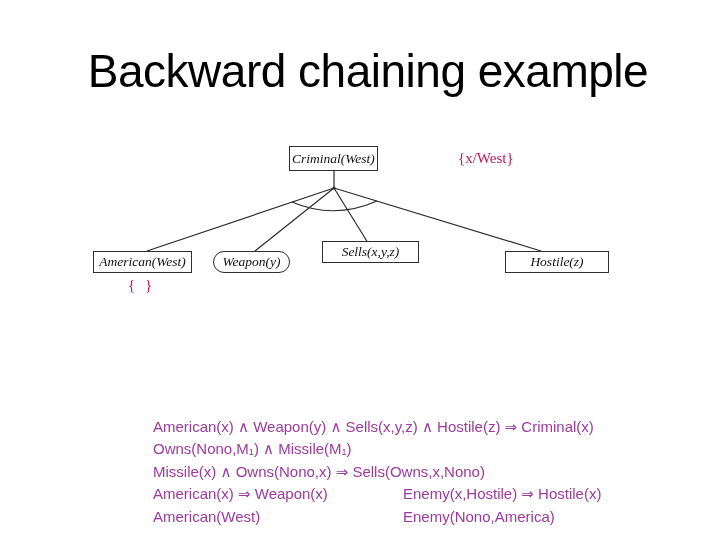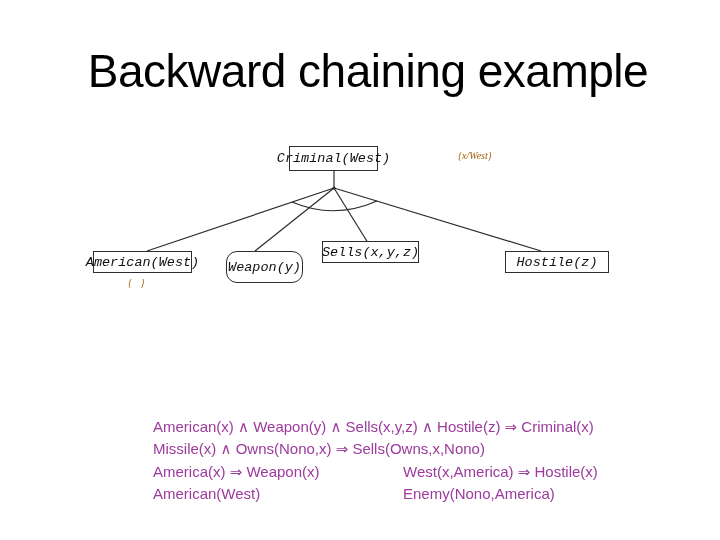--- a/index.html
+++ b/index.html
@@ -29,37 +29,36 @@
   .diagram { position: absolute; left: 0; top: 0; width: 720px; height: 540px; }
   .edges { position: absolute; left: 0; top: 0; }
   .node {
     position: absolute;
     box-sizing: border-box;
     border: 1.5px solid #2e2e2e;
     background: #ffffff;
     display: flex;
     align-items: center;
     justify-content: center;
-    font-family: Liberation Mono, monospace;
+    font-family: Liberation Serif, serif;
     font-style: italic;
     font-size: 13.5px;
     color: #111111;
     white-space: nowrap;
   }
   .node-criminal { left: 289px; top: 146px; width: 89px; height: 25px; }
   .node-american { left: 93px;  top: 251px; width: 99px; height: 22px; }
-  .node-weapon   { left: 226px; top: 251px; width: 77px; height: 32px; border-radius: 11px; }
+  .node-weapon   { left: 213px; top: 251px; width: 77px; height: 22px; border-radius: 11px; }
   .node-sells    { left: 322px; top: 241px; width: 97px; height: 22px; }
   .node-hostile  { left: 505px; top: 251px; width: 104px; height: 22px; }
   .substitution {
     position: absolute;
     font-family: "Liberation Serif", "DejaVu Serif", serif;
-    font-style: italic;
-    font-size: 10px;
-    color: #a16207;
+    font-size: 15px;
+    color: #be185d;
     white-space: nowrap;
   }
   .sub-root  { left: 458px; top: 150px; }
   .sub-empty { left: 128px; top: 277px; letter-spacing: 3px; }
   .kb {
     position: absolute;
     left: 128px;
     top: 416px;
     width: 560px;
     font-size: 15px;
@@ -105,23 +104,26 @@
     <div class="node node-hostile">Hostile(z)</div>
 
     <div class="substitution sub-empty">{ }</div>
   </div>
 
   <div class="kb">
     <div class="kb-row">
       <span class="kb-left">American(x) ∧ Weapon(y) ∧ Sells(x,y,z) ∧ Hostile(z) ⇒ Criminal(x)</span><span class="kb-right"></span>
     </div>
     <div class="kb-row">
+      <span class="kb-left">Owns(Nono,M₁) ∧ Missile(M₁)</span><span class="kb-right"></span>
+    </div>
+    <div class="kb-row">
       <span class="kb-left">Missile(x) ∧ Owns(Nono,x) ⇒ Sells(Owns,x,Nono)</span><span class="kb-right"></span>
     </div>
     <div class="kb-row">
-      <span class="kb-left">America(x) ⇒ Weapon(x)</span><span class="kb-right">West(x,America) ⇒ Hostile(x)</span>
+      <span class="kb-left">American(x) ⇒ Weapon(x)</span><span class="kb-right">Enemy(x,Hostile) ⇒ Hostile(x)</span>
     </div>
     <div class="kb-row">
       <span class="kb-left">American(West)</span><span class="kb-right">Enemy(Nono,America)</span>
     </div>
   </div>
 
 </div>
 
 </body></html>

